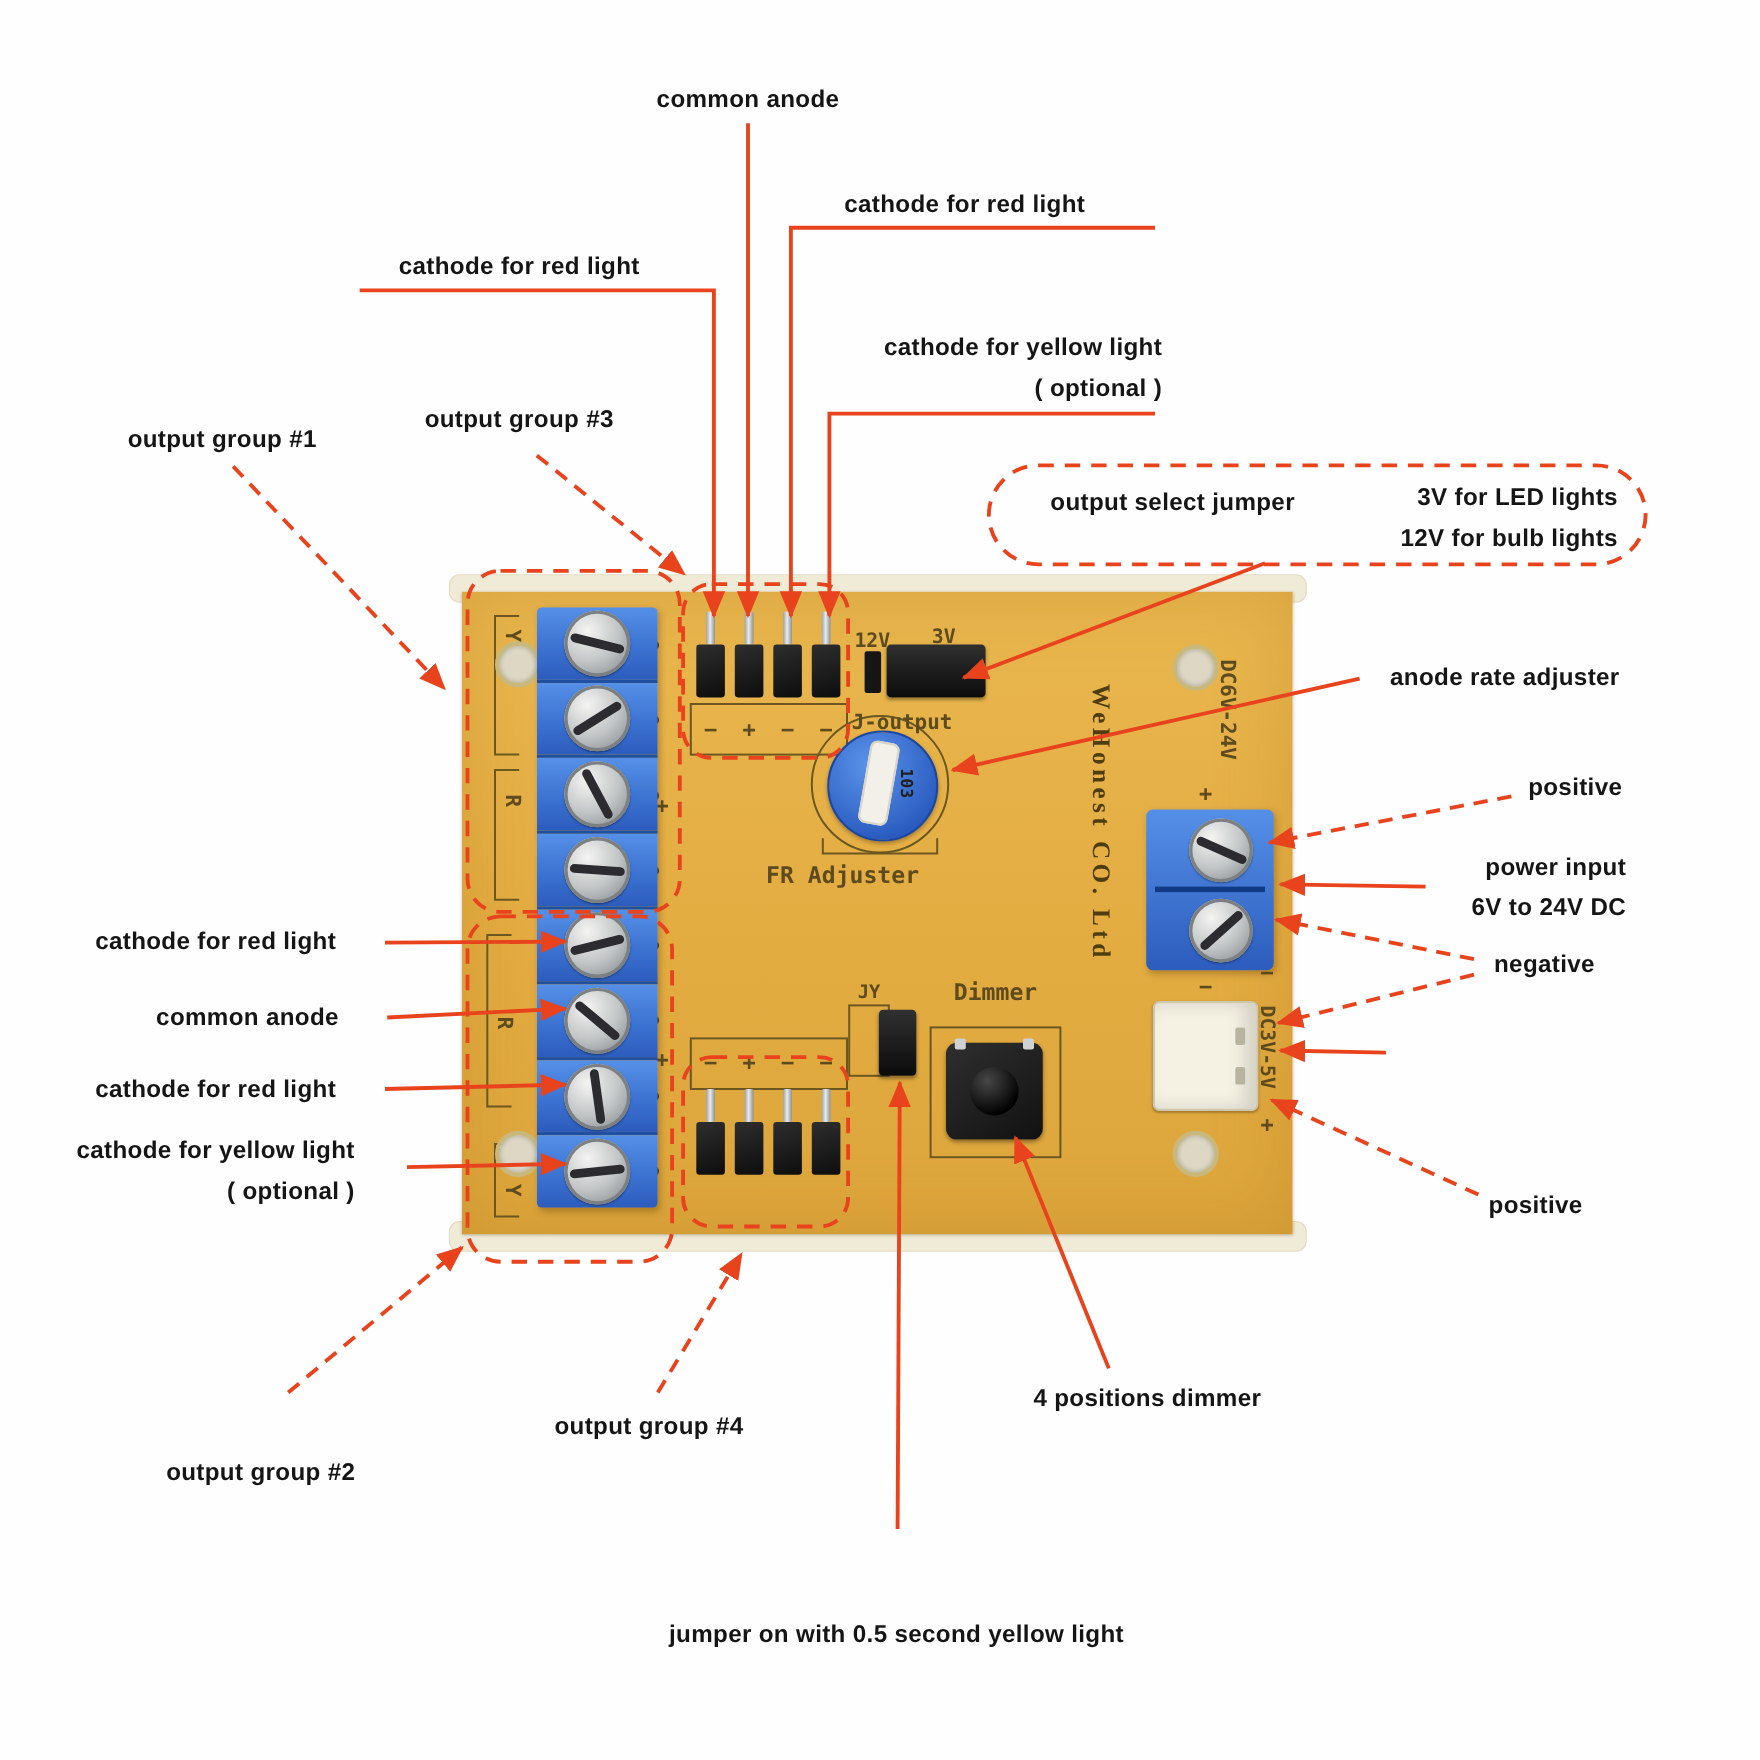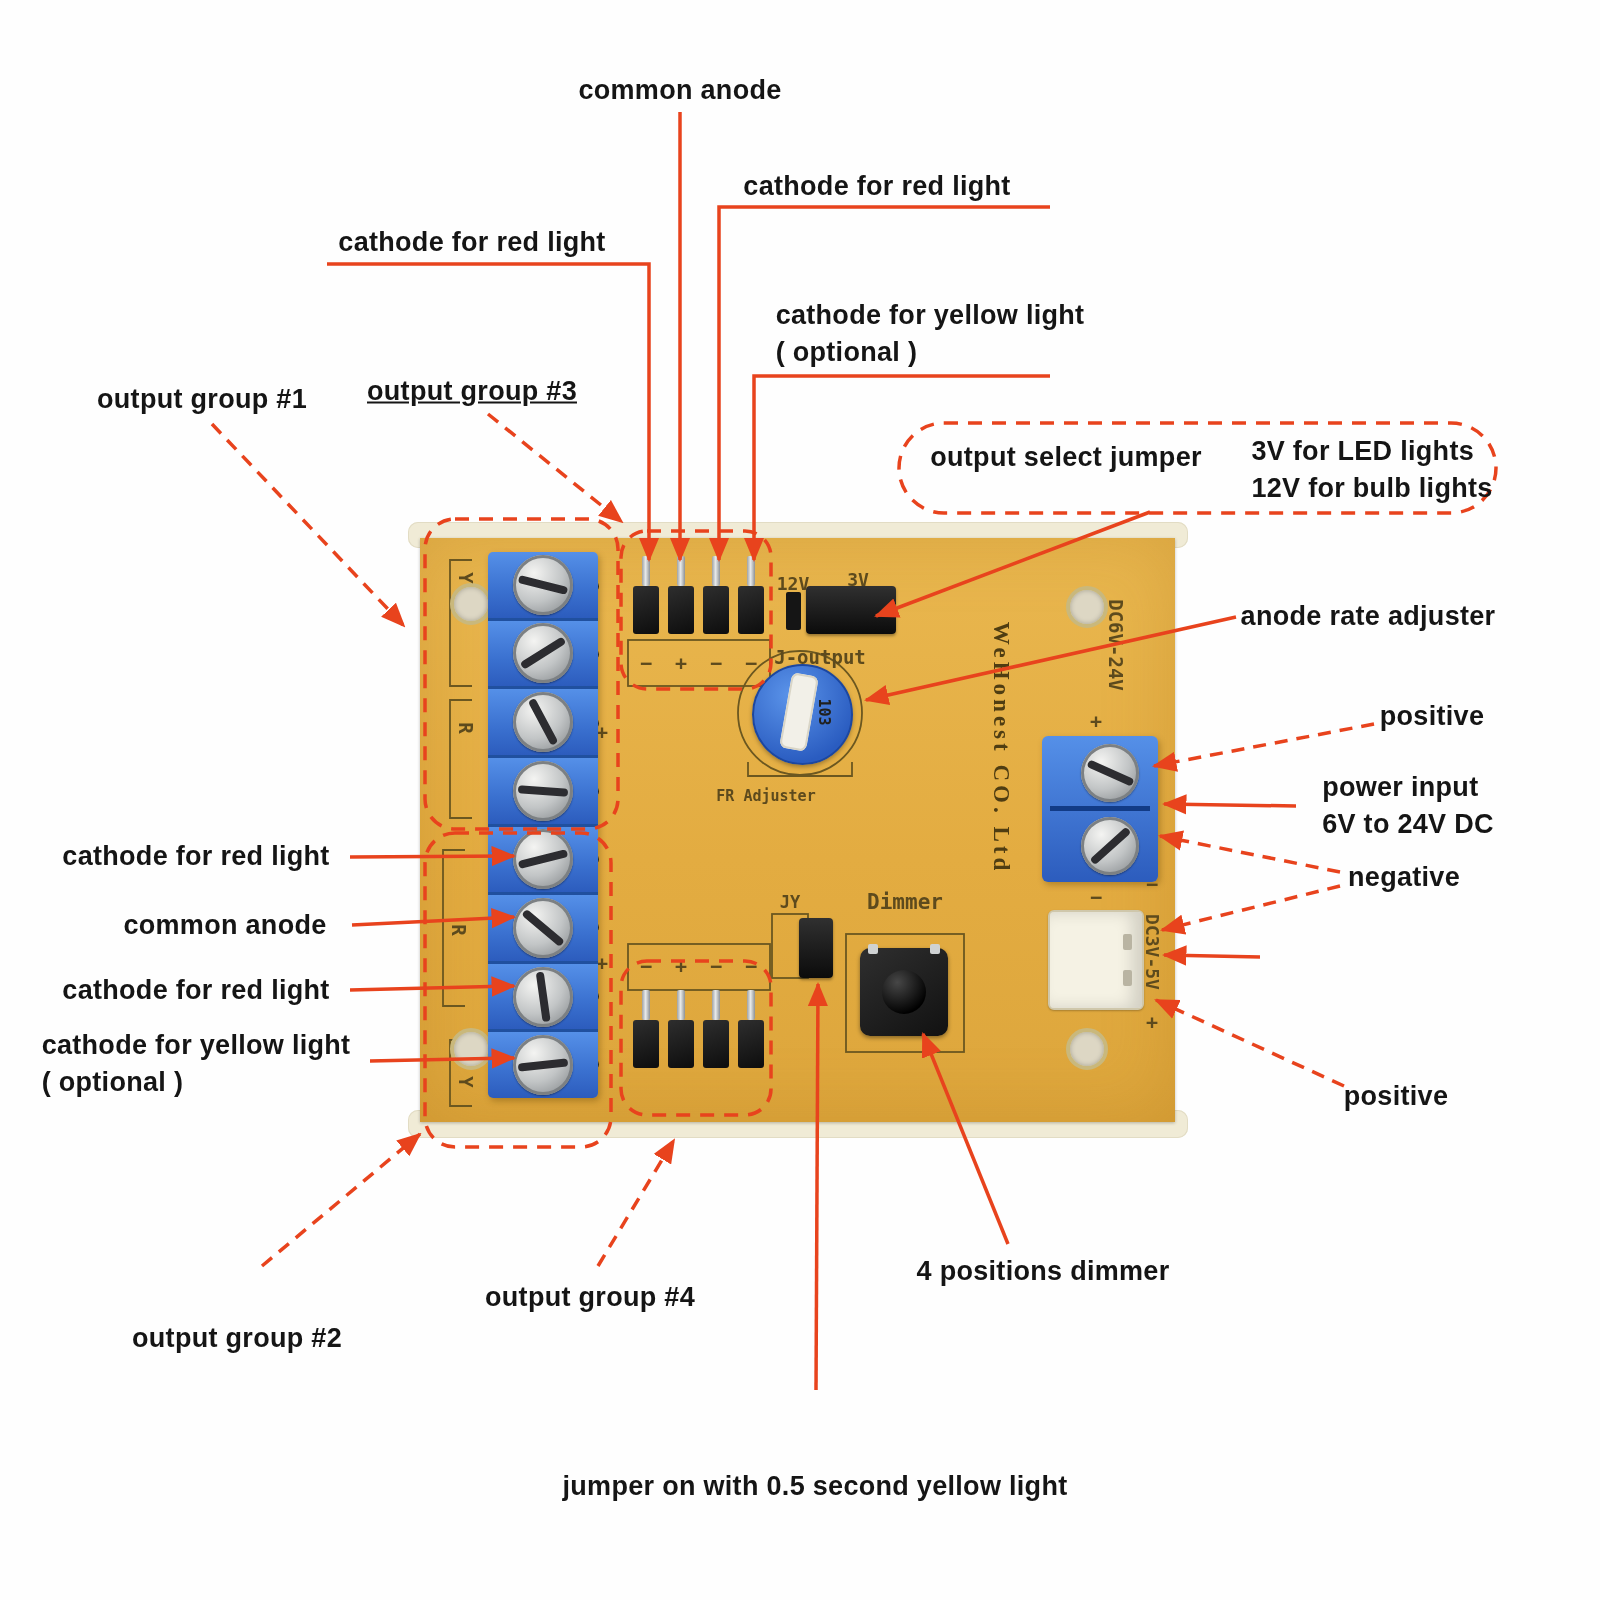--- a/index.html
+++ b/index.html
@@ -1,21 +1,21 @@
 <!DOCTYPE html>
 <html><head>
 <meta charset="utf-8">
 <style>
   html,body { margin:0; padding:0; background:#ffffff; }
   .stage { position:relative; width:1600px; height:1600px; background:#fefefe;
            font-family:"Liberation Sans", sans-serif; overflow:hidden; }
 
   
   .lbl { position:absolute; transform:translate(-50%,-50%); font-weight:bold;
-         font-size:27px; color:#151515; white-space:nowrap; text-align:left;
+         font-size:22px; color:#151515; white-space:nowrap; text-align:right;
          letter-spacing:.3px; z-index:11; }
   .lbl.two div { line-height:37px; }
 
   
   .backing { position:absolute; background:#f0ebd6; border-radius:10px; z-index:1;
              box-shadow:0 0 0 1px #e2dcc4 inset; }
   .board { position:absolute; left:420px; top:538px; width:755px; height:584px; z-index:2;
            background:linear-gradient(180deg,#e9b74f 0%, #e3ac41 55%, #dda63c 100%);
            box-shadow:inset 0 0 70px rgba(170,110,20,.28), 0 1px 3px rgba(0,0,0,.25); }
 
@@ -214,21 +214,21 @@
   </div>
 
   <div class="cmp wconn">
     <div class="wpin p1"></div>
     <div class="wpin p2"></div>
   </div>
 
   <span class="silk" style="left:793px;top:583px;font-size:18px;">12V</span>
   <span class="silk" style="left:858px;top:579px;font-size:18px;text-align:center;">3V</span>
   <span class="silk" style="left:820px;top:657px;font-size:19px;">J-output</span>
-  <span class="silk" style="left:766px;top:796px;font-size:15px;">FR Adjuster</span>
+  <span class="silk" style="left:766px;top:796px;font-size:21px;">FR Adjuster</span>
   <span class="silk" style="left:790px;top:902px;font-size:17px;">JY</span>
   <span class="silk" style="left:905px;top:902px;font-size:21px;">Dimmer</span>
   <span class="silk silk-v serif" style="left:1001px;top:748px;font-size:23px;">WeHonest CO. Ltd</span>
   <span class="silk silk-v" style="left:1116px;top:645px;font-size:19px;">DC6V-24V</span>
   <span class="silk silk-v" style="left:1152px;top:952px;font-size:18px;">DC3V-5V</span>
   <span class="silk" style="left:1096px;top:721px;font-size:20px;">+</span>
   <span class="silk" style="left:1096px;top:897px;font-size:20px;">−</span>
   <span class="silk" style="left:1152px;top:884px;font-size:20px;">−</span>
   <span class="silk" style="left:1152px;top:1022px;font-size:20px;">+</span>
   <span class="silk" style="left:466px;top:578px;font-size:19px;transform:translate(-50%,-50%) rotate(90deg);">Y</span>
@@ -291,21 +291,21 @@
   </svg>
 
   <div class="lbl" style="left:680px;top:90px;">common anode</div>
   <div class="lbl" style="left:877px;top:186px;">cathode for red light</div>
   <div class="lbl" style="left:472px;top:242px;">cathode for red light</div>
   <div class="lbl two" style="left:930px;top:334px;">
     <div>cathode for yellow light</div>
     <div>( optional )</div>
   </div>
   <div class="lbl" style="left:202px;top:399px;">output group #1</div>
-  <div class="lbl" style="left:472px;top:391px;text-decoration:underline;">output group #3</div>
+  <div class="lbl" style="left:472px;top:381px;">output group #3</div>
   <div class="lbl" style="left:1066px;top:457px;">output select jumper</div>
   <div class="lbl two" style="left:1372px;top:470px;">
     <div>3V for LED lights</div>
     <div>12V for bulb lights</div>
   </div>
   <div class="lbl" style="left:1368px;top:616px;">anode rate adjuster</div>
   <div class="lbl" style="left:1432px;top:716px;">positive</div>
   <div class="lbl two" style="left:1408px;top:806px;">
     <div>power input</div>
     <div>6V to 24V DC</div>

